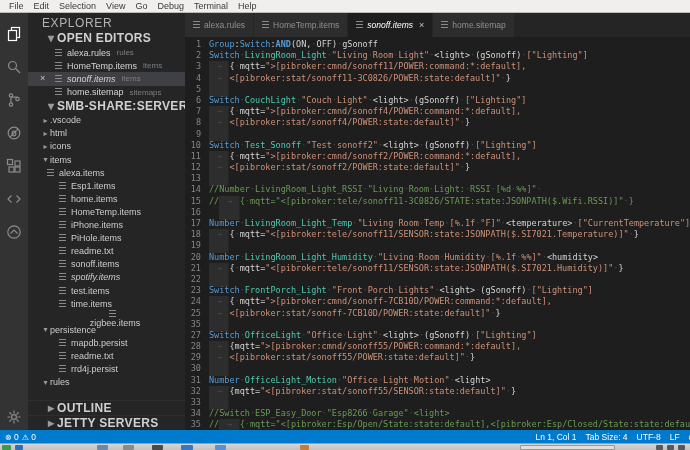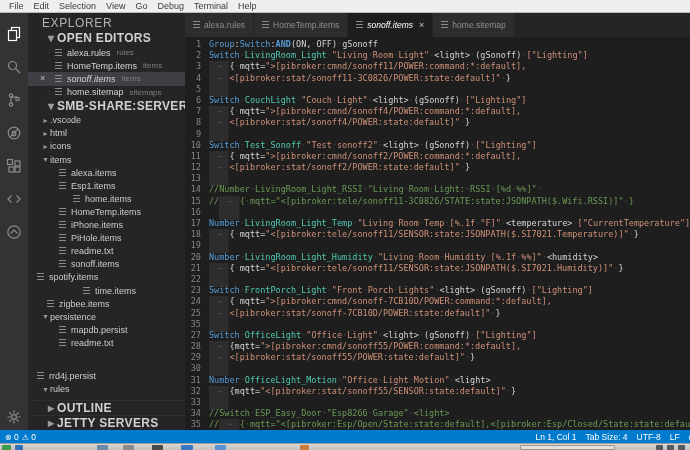--- a/index.html
+++ b/index.html
@@ -207,31 +207,31 @@
             <span class="lbl">html</span>
           </div>
           <div class="trow" style="padding-left: 13px;">
             <span class="tw">▸</span>
             <span class="lbl">icons</span>
           </div>
           <div class="trow" style="padding-left: 13px;">
             <span class="tw">▾</span>
             <span class="lbl">items</span>
           </div>
-          <div class="trow" style="padding-left: 22px;">
+          <div class="trow" style="padding-left: 10px;">
             <span class="tw"></span>
             <span class="ficon"></span>
             <span class="lbl">alexa.items</span>
           </div>
           <div class="trow" style="padding-left: 22px;">
             <span class="tw"></span>
             <span class="ficon"></span>
             <span class="lbl">Esp1.items</span>
           </div>
-          <div class="trow" style="padding-left: 36px;">
+          <div class="trow" style="padding-left: 22px;">
             <span class="tw"></span>
             <span class="ficon"></span>
             <span class="lbl">home.items</span>
           </div>
           <div class="trow" style="padding-left: 22px;">
             <span class="tw"></span>
             <span class="ficon"></span>
             <span class="lbl">HomeTemp.items</span>
           </div>
           <div class="trow" style="padding-left: 22px;">
@@ -247,50 +247,55 @@
           <div class="trow" style="padding-left: 22px;">
             <span class="tw"></span>
             <span class="ficon"></span>
             <span class="lbl">readme.txt</span>
           </div>
           <div class="trow sel" style="padding-left: 22px;">
             <span class="tw"></span>
             <span class="ficon"></span>
             <span class="lbl">sonoff.items</span>
           </div>
-          <div class="trow" style="">
+          <div class="trow" style="padding-left: 22px; font-style: italic;">
             <span class="tw"></span>
             <span class="ficon"></span>
             <span class="lbl">spotify.items</span>
           </div>
-          <div class="trow" style="padding-left: 6px; margin-left: 40px;">
+          <div class="trow" style="padding-left: 22px;">
+            <span class="tw"></span>
+            <span class="ficon"></span>
+            <span class="lbl">test.items</span>
+          </div>
+          <div class="trow" style="padding-left: 22px;">
             <span class="tw"></span>
             <span class="ficon"></span>
             <span class="lbl">time.items</span>
           </div>
-          <div class="trow" style="padding-left: 10px;">
+          <div class="trow" style="padding-left: 17px; flex-direction: column;">
             <span class="tw"></span>
             <span class="ficon"></span>
             <span class="lbl">zigbee.items</span>
           </div>
           <div class="trow" style="padding-left: 13px;">
             <span class="tw">▾</span>
             <span class="lbl">persistence</span>
           </div>
           <div class="trow" style="padding-left: 22px;">
             <span class="tw"></span>
             <span class="ficon"></span>
             <span class="lbl">mapdb.persist</span>
           </div>
           <div class="trow" style="padding-left: 22px;">
             <span class="tw"></span>
             <span class="ficon"></span>
             <span class="lbl">readme.txt</span>
           </div>
-          <div class="trow" style=" margin-top: 20px;">
+          <div class="trow" style="padding-left: 22px;">
             <span class="tw"></span>
             <span class="ficon"></span>
             <span class="lbl">rrd4j.persist</span>
           </div>
           <div class="trow" style="padding-left: 13px;">
             <span class="tw">▾</span>
             <span class="lbl">rules</span>
           </div>
         </div>
       <div class="sb-bottom">

